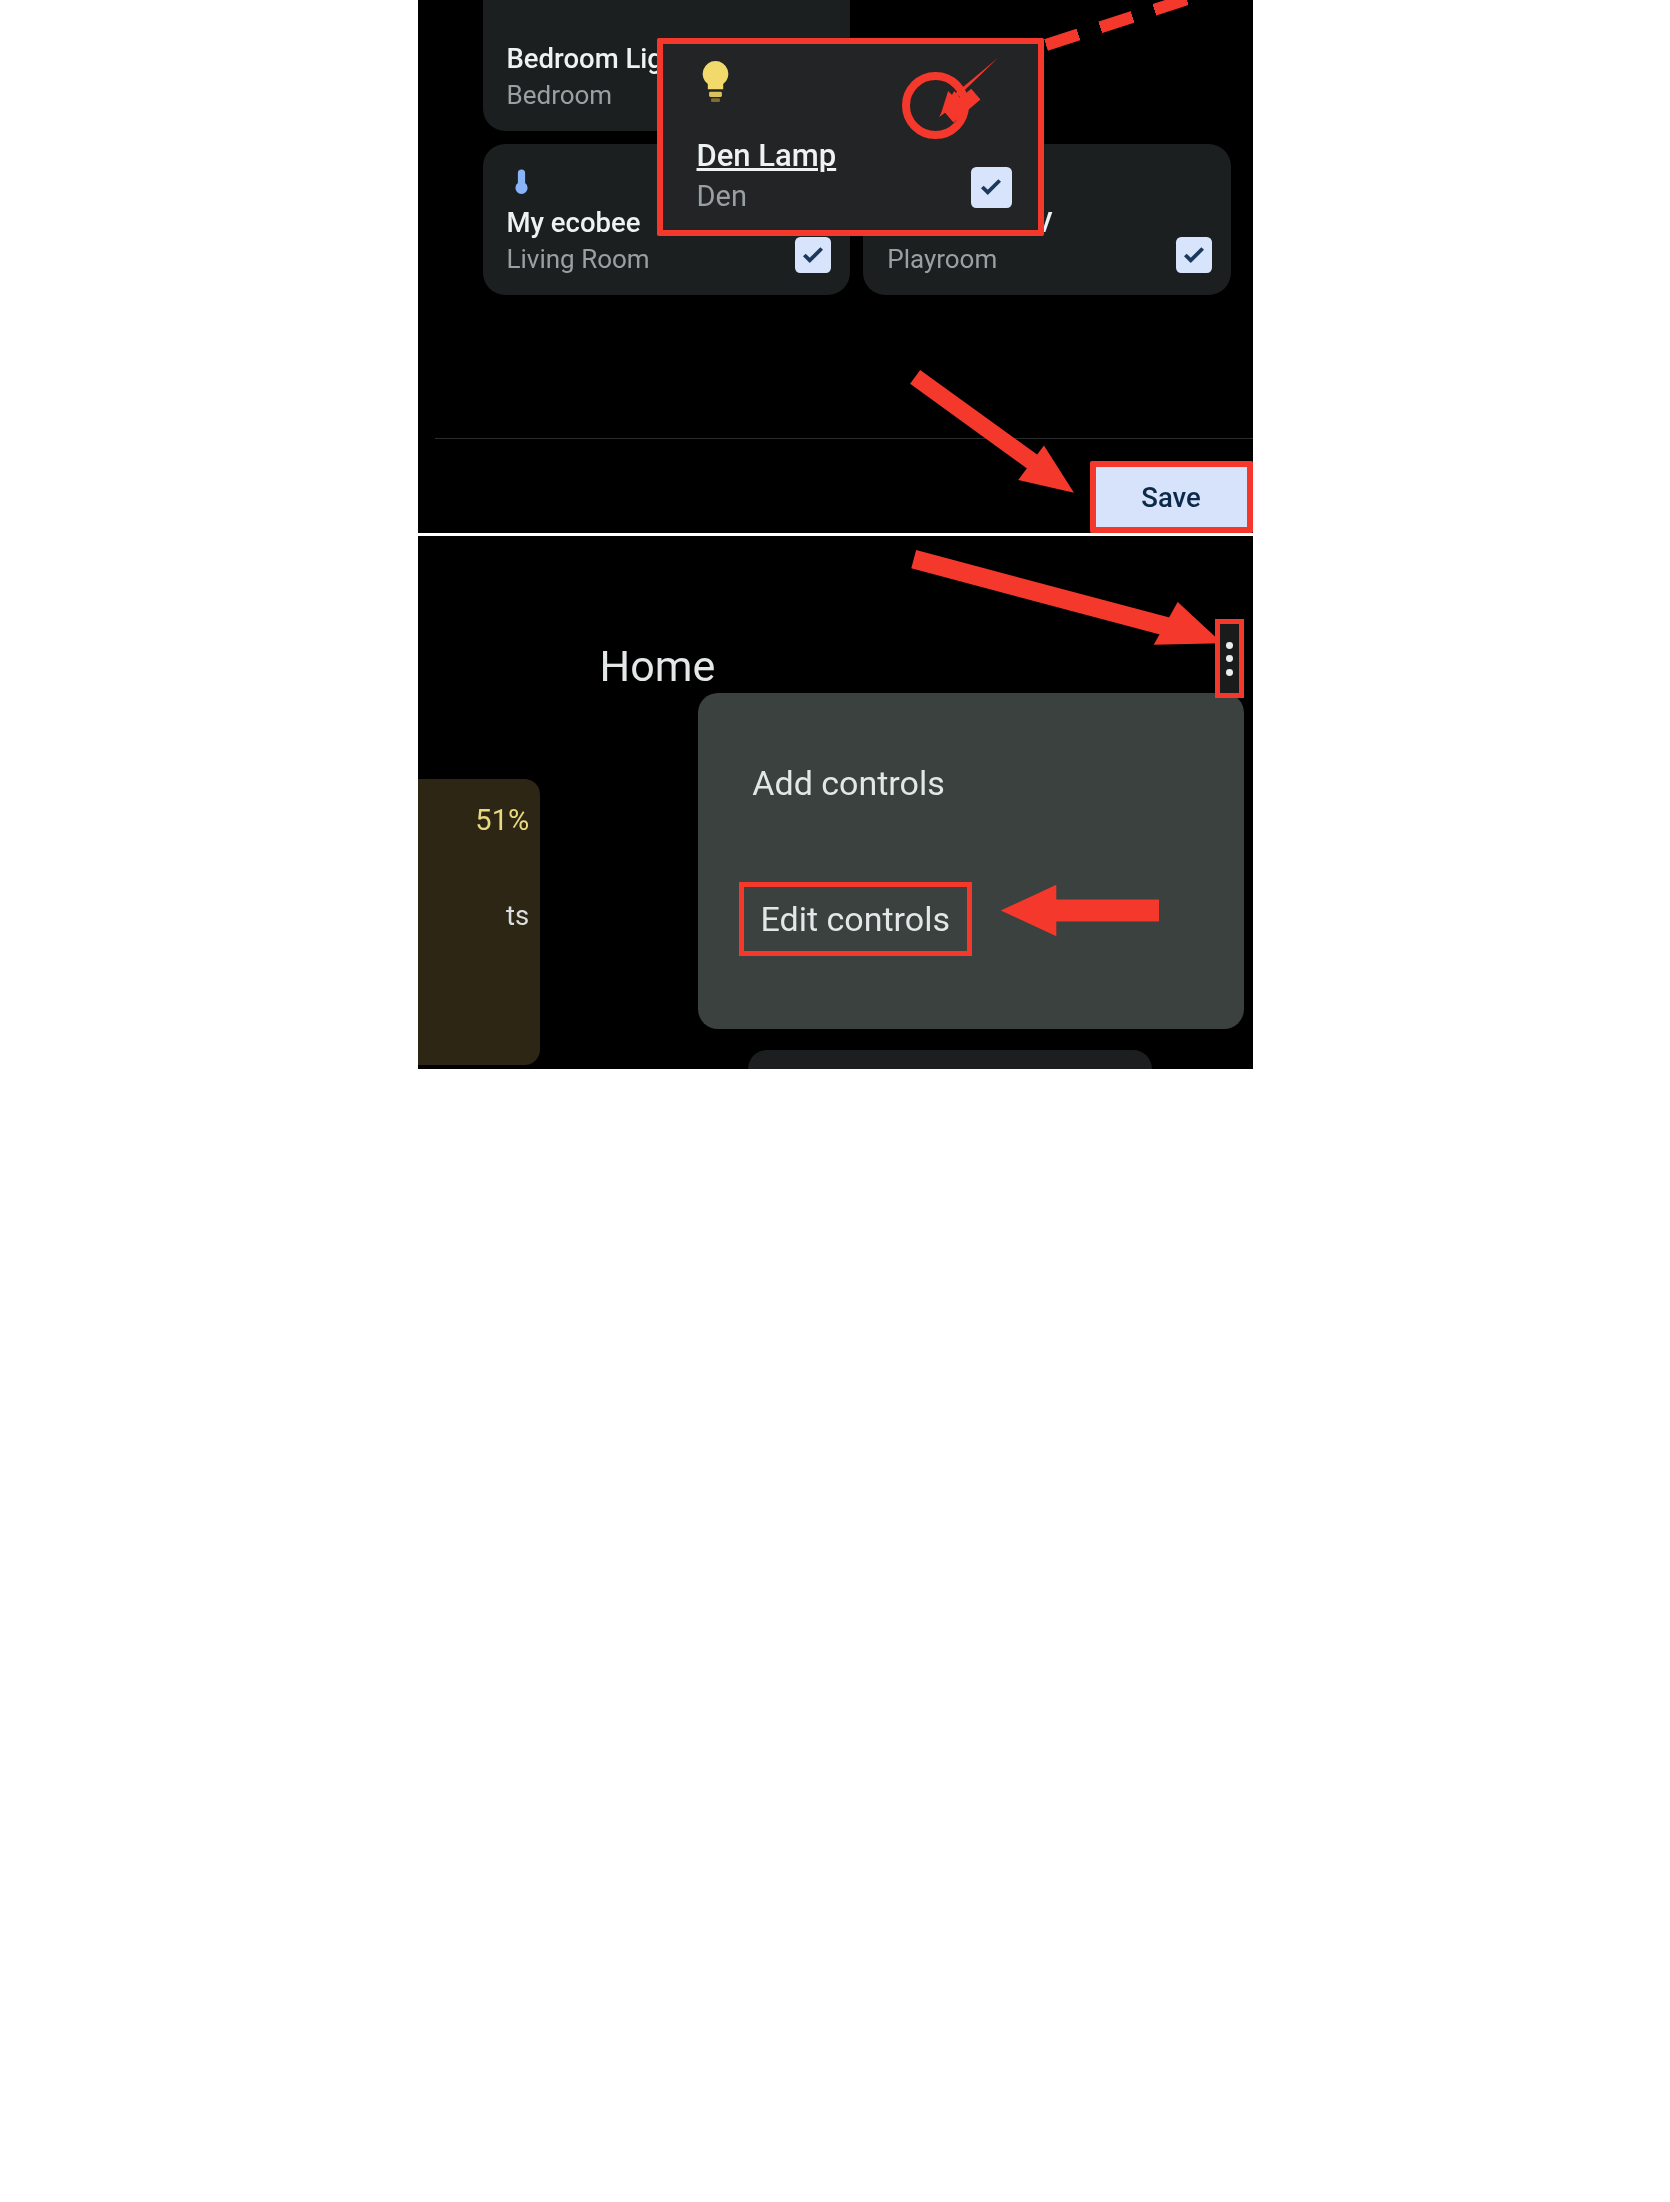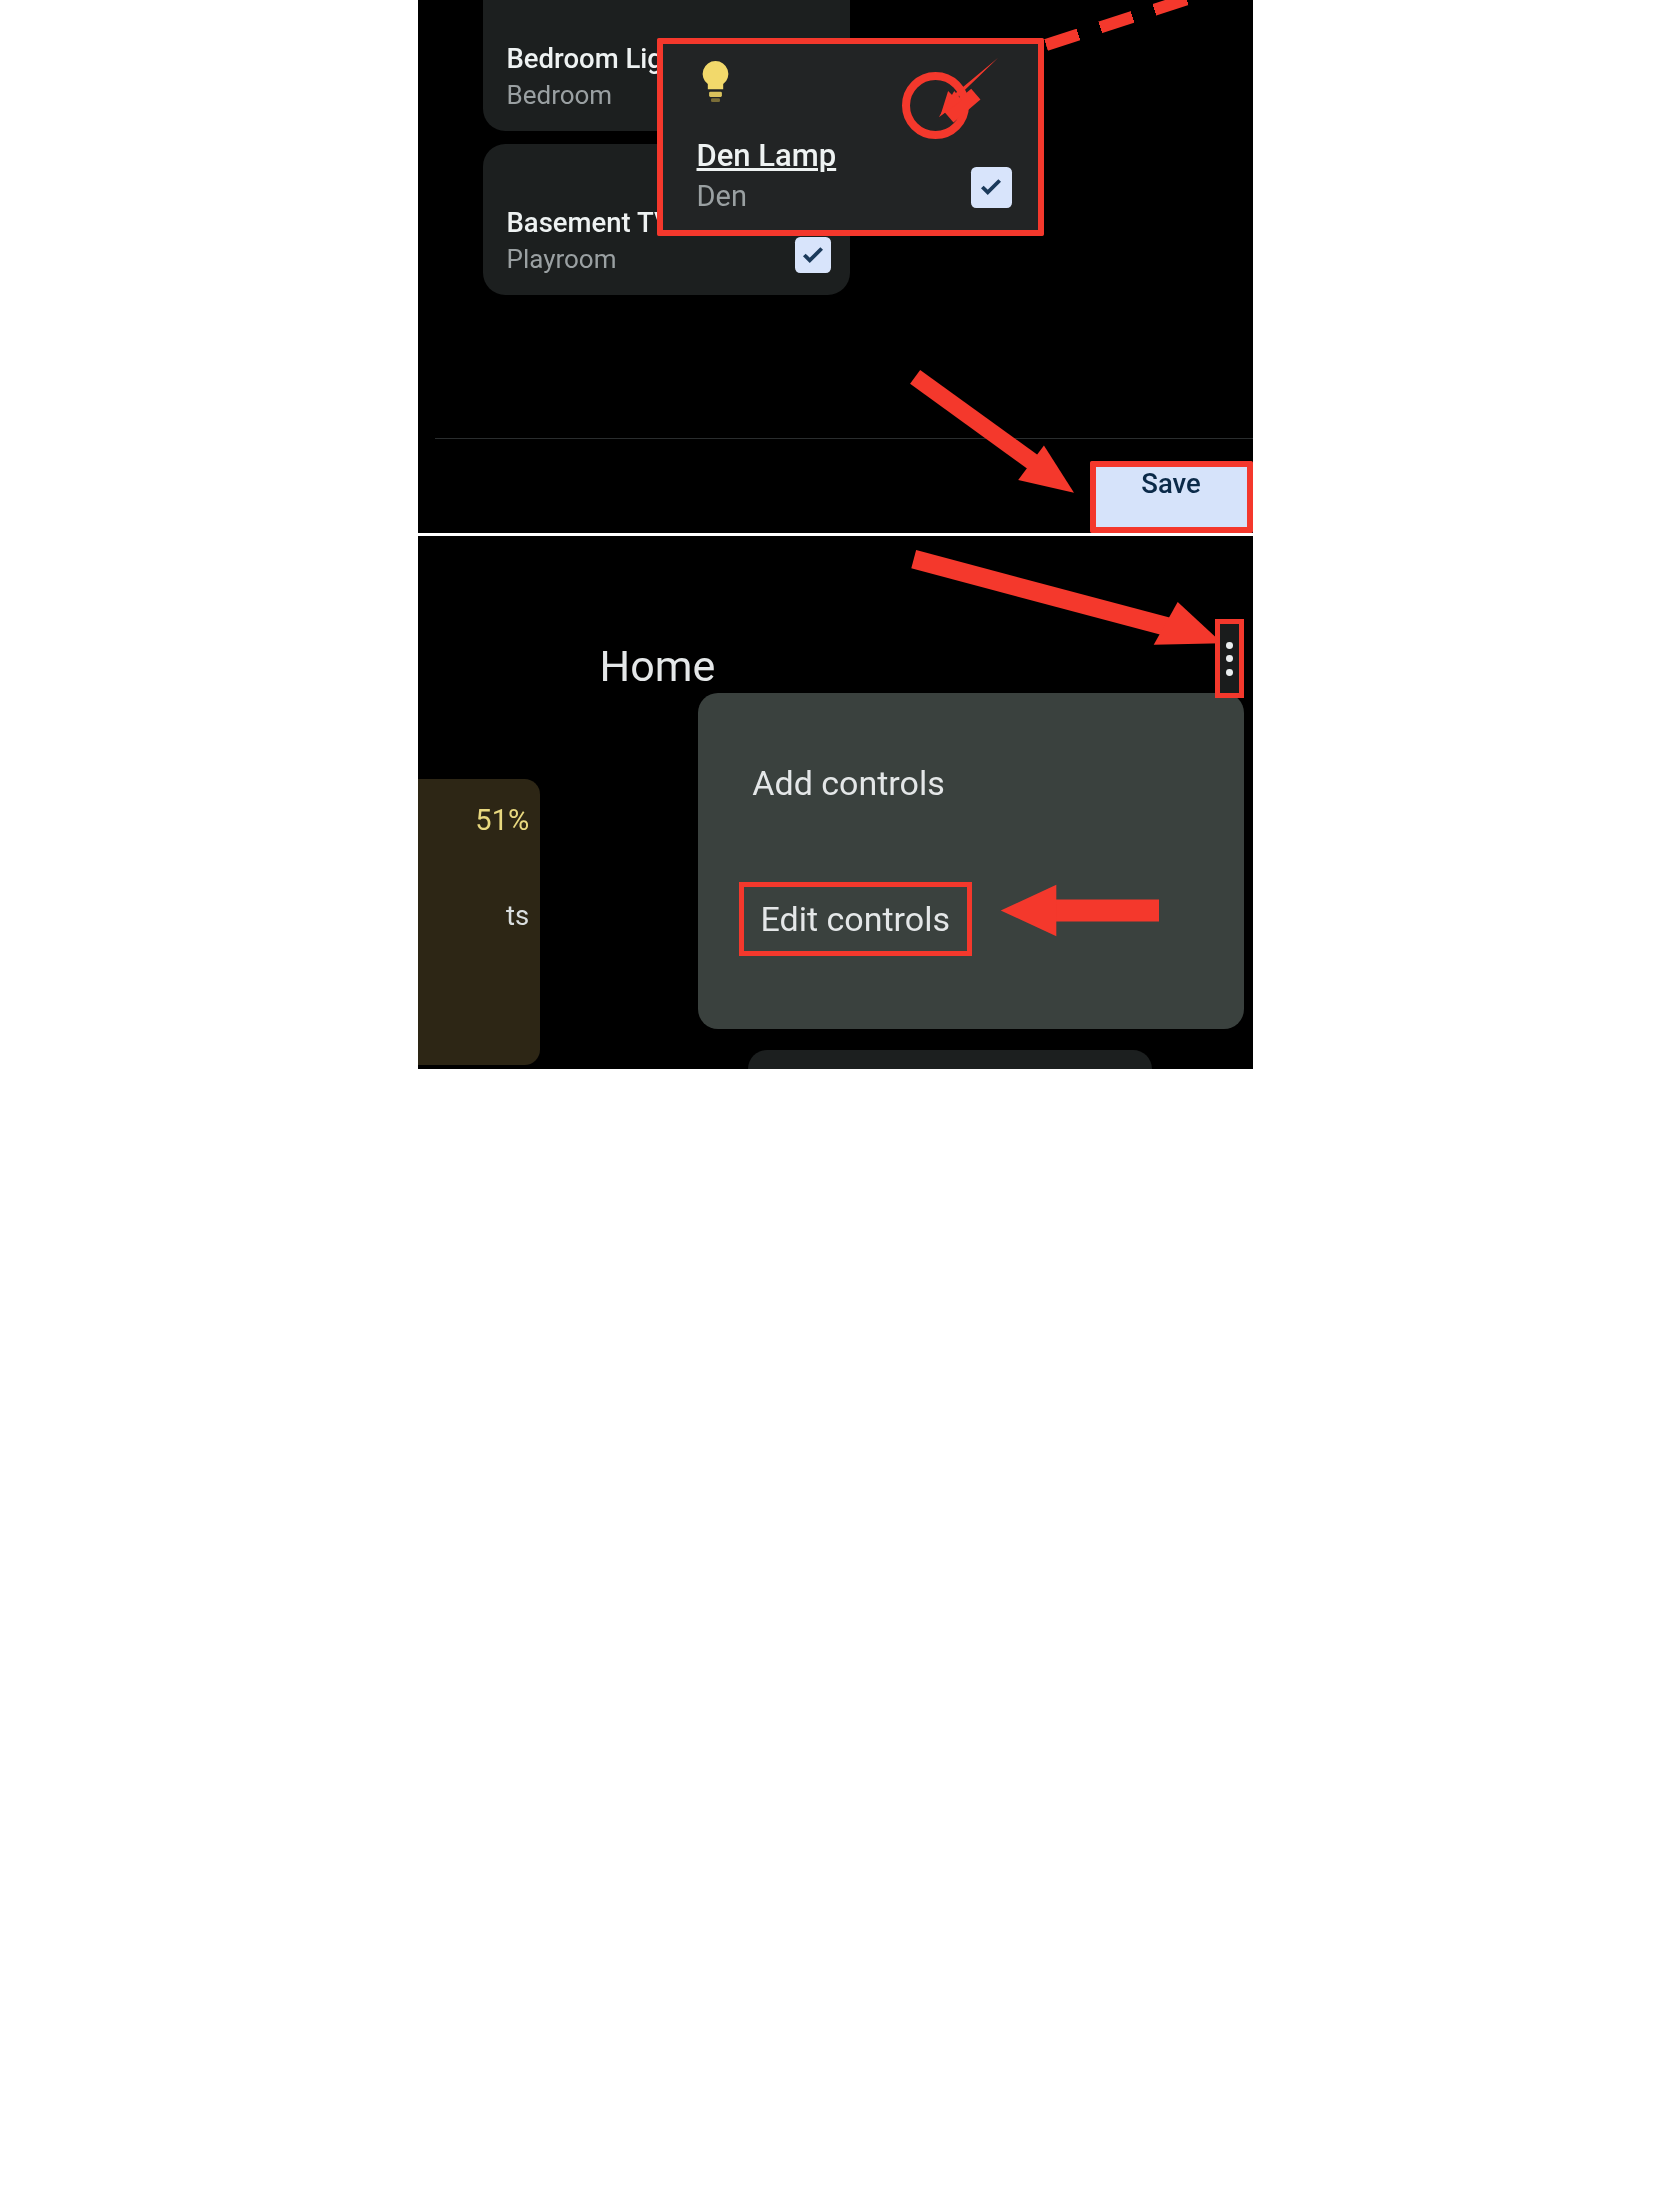--- a/index.html
+++ b/index.html
@@ -142,20 +142,21 @@
   .save-button {
     position: absolute;
     right: 0;
     bottom: 0;
     width: 163px;
     height: 72px;
     background: #d6e3fa;
     border: 6px solid #f4382c;
     border-radius: 1.7px;
     display: flex;
+    align-items: center;
     justify-content: center;
     color: #0b2a49;
     font-size: 27.5px;
     font-weight: 500;
   }
 
   
   .home-title {
     position: absolute;
     left: 182px;
@@ -255,20 +256,32 @@
 <div class="panel panel-top">
 
   <div class="card-grid">
 
     <div class="card topcut">
       <div class="card-name">Bedroom Lig</div>
       <div class="card-room">Bedroom</div>
     </div>
     <div style="height:131px"></div>
 
+    <div class="card">
+      <svg class="card-icon" viewBox="0 0 24 24">
+          <path fill="#8ab4f8" d="M12 2a3 3 0 0 0-3 3v8.3a5 5 0 1 0 6 0V5a3 3 0 0 0-3-3z"></path>
+        </svg>
+      <div class="card-name">My ecobee</div>
+      <div class="card-room">Living Room</div>
+      <div class="card-check">
+        <svg viewBox="0 0 24 24">
+            <path fill="none" stroke="#1b3a5b" stroke-width="3.5" d="M4 12l5 5L20 6"></path>
+          </svg>
+      </div>
+    </div>
     <div class="card">
       <div style="height:29px"></div>
       <div class="card-name">Basement TV</div>
       <div class="card-room">Playroom</div>
       <div class="card-check">
         <svg viewBox="0 0 24 24">
             <path fill="none" stroke="#1b3a5b" stroke-width="3.5" d="M4 12l5 5L20 6"></path>
           </svg>
       </div>
     </div>

